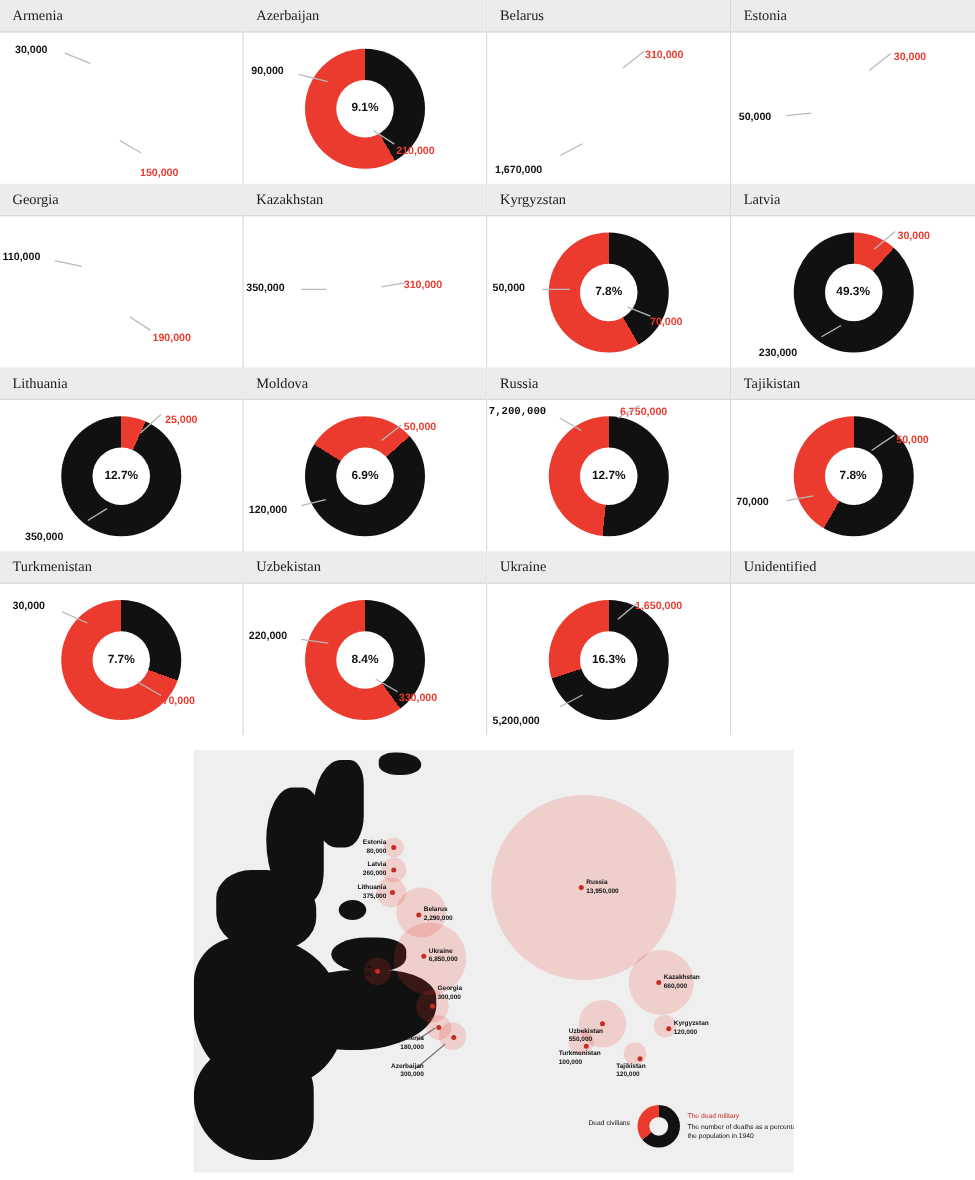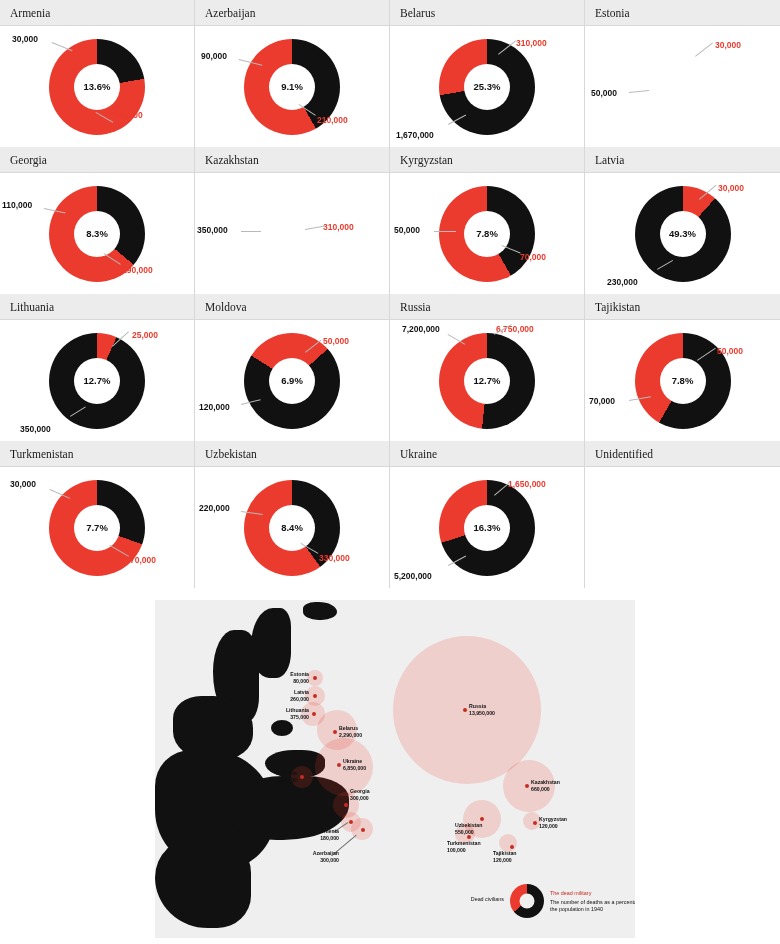--- a/index.html
+++ b/index.html
@@ -146,28 +146,23 @@
 </head>
 <body>
 
 <div id="page">
 
   <div class="grid">
 
     <div class="panel">
       <div class="hdr">Armenia</div>
       <div class="body">
-        <div class="donut-wrap">
-          <div class="donut" style="background: conic-gradient(#111111 0deg 80deg, #ea3b2e 80deg 360deg);">
-            <div class="hole">13.6%</div>
-          </div>
-        </div>
         <div class="lbl black" style="left:12px; top:8px;">30,000</div>
         <div class="leader" style="left:52px; top:16px; width:22px; transform: rotate(22deg);"></div>
-        <div class="lbl red" style="left:112px; top:84px;">150,000</div>
+        <div class="lbl red" style="left:112px; top:107px;">150,000</div>
         <div class="leader" style="left:96px; top:86px; width:20px; transform: rotate(30deg);"></div>
       </div>
     </div>
 
     <div class="panel">
       <div class="hdr">Azerbaijan</div>
       <div class="body">
         <div class="donut-wrap">
           <div class="donut" style="background: conic-gradient(#111111 0deg 150deg, #ea3b2e 150deg 360deg);">
             <div class="hole">9.1%</div>
@@ -176,50 +171,40 @@
         <div class="lbl black" style="left:6px; top:25px;">90,000</div>
         <div class="leader" style="left:44px; top:33px; width:24px; transform: rotate(14deg);"></div>
         <div class="lbl red" style="left:122px; top:89px;">210,000</div>
         <div class="leader" style="left:104px; top:78px; width:20px; transform: rotate(33deg);"></div>
       </div>
     </div>
 
     <div class="panel">
       <div class="hdr">Belarus</div>
       <div class="body">
-        <div class="donut-wrap">
-          <div class="donut" style="background: conic-gradient(#111111 0deg 260deg, #ea3b2e 260deg 360deg);">
-            <div class="hole">25.3%</div>
-          </div>
-        </div>
         <div class="lbl red" style="left:126px; top:12px;">310,000</div>
         <div class="leader" style="left:108px; top:28px; width:22px; transform: rotate(-38deg);"></div>
         <div class="lbl black" style="left:6px; top:104px;">1,670,000</div>
         <div class="leader" style="left:58px; top:98px; width:20px; transform: rotate(-28deg);"></div>
       </div>
     </div>
 
     <div class="panel">
       <div class="hdr">Estonia</div>
       <div class="body">
         <div class="lbl red" style="left:130px; top:14px;">30,000</div>
         <div class="leader" style="left:110px; top:30px; width:22px; transform: rotate(-38deg);"></div>
         <div class="lbl black" style="left:6px; top:62px;">50,000</div>
         <div class="leader" style="left:44px; top:66px; width:20px; transform: rotate(-6deg);"></div>
       </div>
     </div>
 
     <div class="panel">
       <div class="hdr">Georgia</div>
       <div class="body">
-        <div class="donut-wrap">
-          <div class="donut" style="background: conic-gradient(#111111 0deg 130deg, #ea3b2e 130deg 360deg);">
-            <div class="hole">8.3%</div>
-          </div>
-        </div>
         <div class="lbl black" style="left:2px; top:27px;">110,000</div>
         <div class="leader" style="left:44px; top:35px; width:22px; transform: rotate(12deg);"></div>
         <div class="lbl red" style="left:122px; top:92px;">190,000</div>
         <div class="leader" style="left:104px; top:80px; width:20px; transform: rotate(33deg);"></div>
       </div>
     </div>
 
     <div class="panel">
       <div class="hdr">Kazakhstan</div>
       <div class="body">
@@ -291,21 +276,21 @@
     </div>
 
     <div class="panel">
       <div class="hdr">Russia</div>
       <div class="body">
         <div class="donut-wrap">
           <div class="donut" style="background: conic-gradient(#111111 0deg 186deg, #ea3b2e 186deg 360deg);">
             <div class="hole">12.7%</div>
           </div>
         </div>
-        <div class="lbl black" style="left:12px; top:4px;">7,200,000</div>
+        <div class="lbl black" style="left:1px; top:4px;font-family:Liberation Mono, monospace;">7,200,000</div>
         <div class="leader" style="left:58px; top:14px; width:20px; transform: rotate(30deg);"></div>
         <div class="lbl red" style="left:106px; top:4px;">6,750,000</div>
         <div class="leader" style="left:104px; top:14px; width:20px; transform: rotate(-30deg);"></div>
       </div>
     </div>
 
     <div class="panel">
       <div class="hdr">Tajikistan</div>
       <div class="body">
         <div class="donut-wrap">

